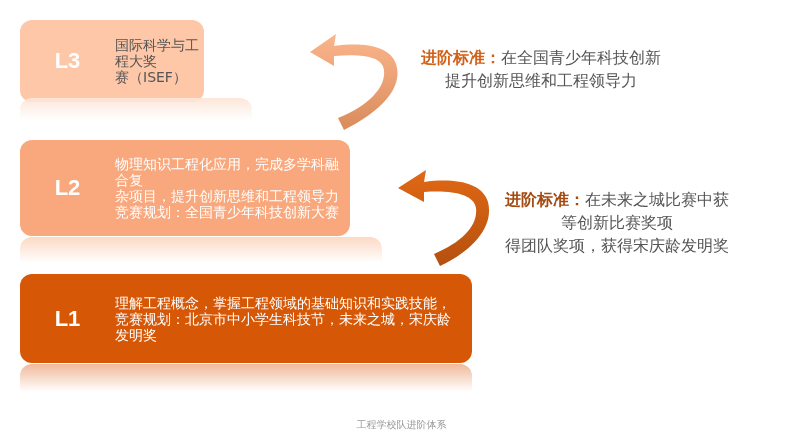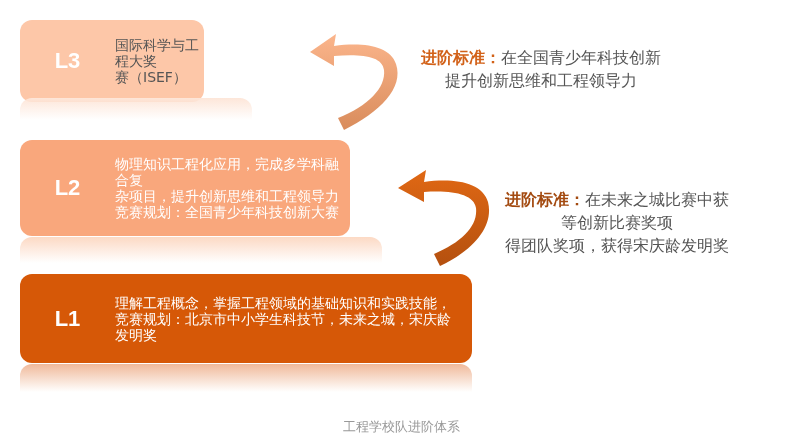--- a/index.html
+++ b/index.html
@@ -23,21 +23,21 @@
   #l1r { top:364px; width:452px; height:28px;
          background:linear-gradient(#f0b99a, rgba(255,255,255,0)); }
   .crit { position:absolute; font-size:16px; line-height:23px; color:#555555;text-align:center; }
   .crit .lab { font-weight:bold; }
   #crit3 { left:421px; top:46px; }
   #crit3 .lab { color:#d26118; }
   #crit2 { left:505px; top:188px; }
   #crit2 .lab { color:#a34a10; }
   .arrow { position:absolute; }
   .caption { position:absolute; left:0; width:803px; top:418px; text-align:center;
-             font-size:13px; color:#999999; }
+             font-size:10px; color:#999999; }
 </style>
 </head>
 <body>
 
 <div class="box" id="l3">
   <div class="lvl">L3</div>
   <div class="desc">
     <div>国际科学与工程大奖</div>
     <div>赛（ISEF）</div>
   </div>

